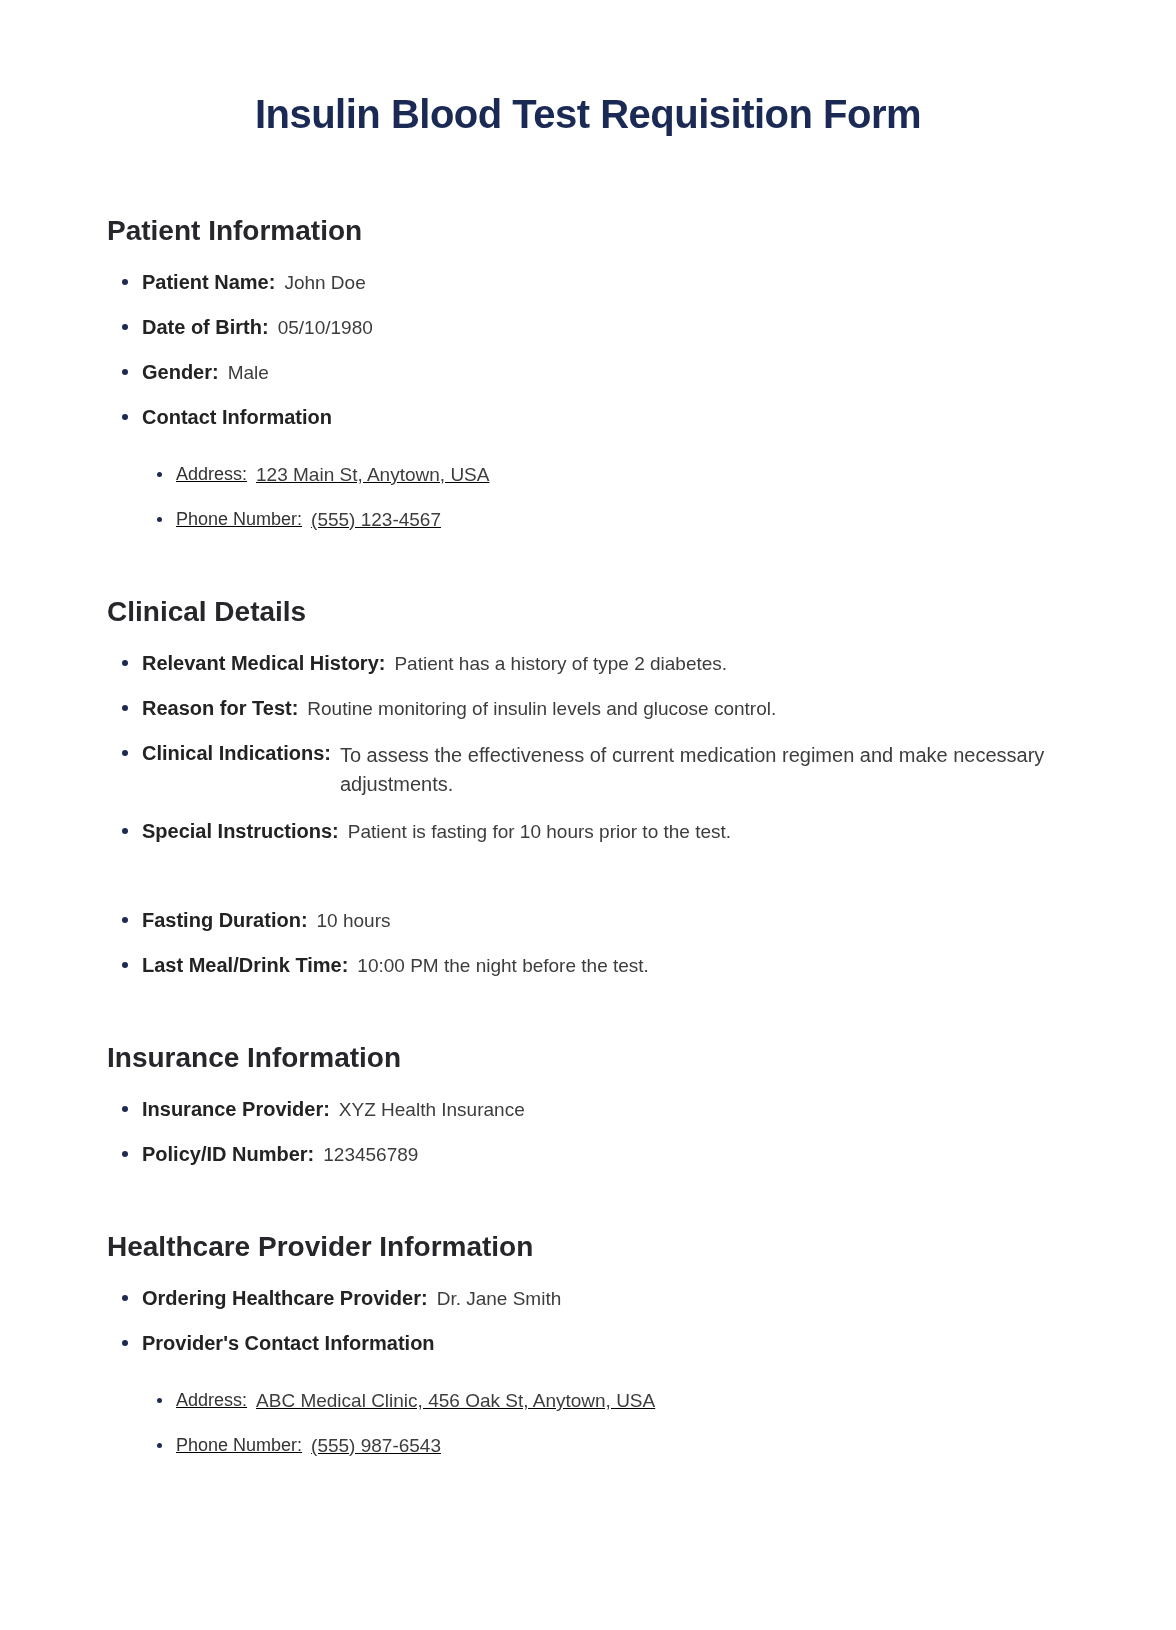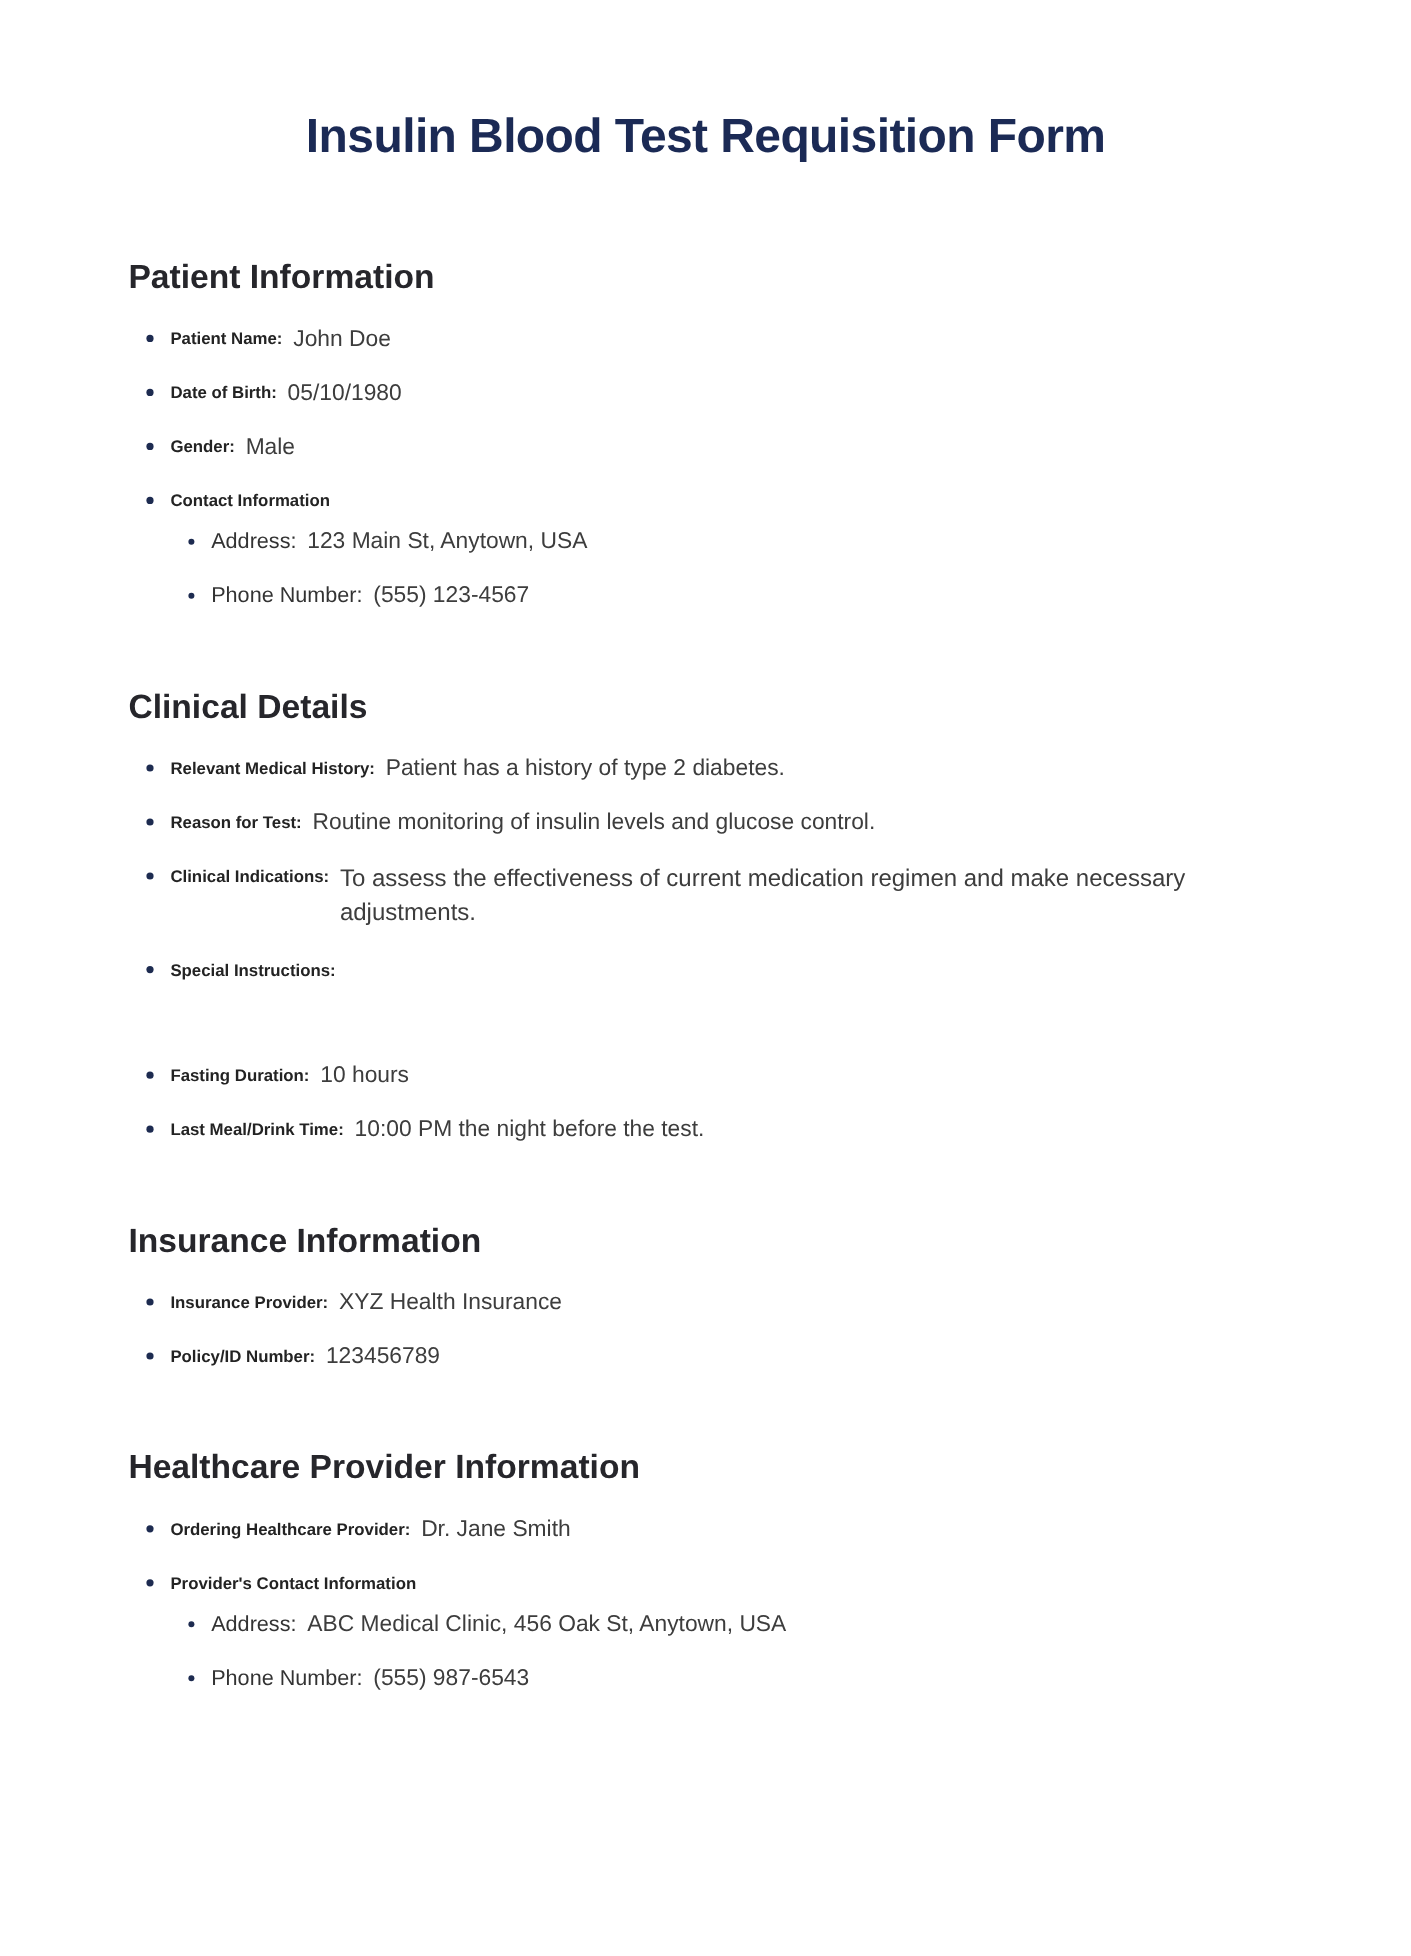--- a/index.html
+++ b/index.html
@@ -33,30 +33,30 @@
   .form-section:first-child{ margin-top:0; }
   .section-heading{
     font-size:28px;
     font-weight:bold;
     color:var(--c-heading);
     margin-bottom:23px;
   }
   ul.bullet-list{ list-style:none; }
   ul.bullet-list > li{ margin-bottom:20px; }
   ul.bullet-list.level-1{ padding-left:15px; }
-  ul.bullet-list.level-2{ padding-left:35px; margin-top:10px; }
+  ul.bullet-list.level-2{ padding-left:35px; margin-top:33px;text-decoration:underline; }
   .field-row{ display:flex; align-items:flex-start; }
   .bullet-dot{
     width:6px; height:6px; border-radius:50%;
     background:var(--c-bullet);
     flex-shrink:0;
     margin:9px 14px 0 0;
   }
   .field-label{
-    font-size:14px;
+    font-size:20px;
     font-weight:bold;
     color:var(--c-label);
     line-height:24px;
     white-space:nowrap;
     margin-right:9px;
   }
   .field-value{
     font-size:19px;
     color:var(--c-value);
     line-height:24px;
@@ -149,20 +149,21 @@
             <div class="field-row">
               <span class="bullet-dot"></span>
               <span class="field-label">Clinical Indications:</span>
               <span class="field-value large">To assess the effectiveness of current medication regimen and make necessary adjustments.</span>
             </div>
           </li>
           <li>
             <div class="field-row">
               <span class="bullet-dot"></span>
               <span class="field-label">Special Instructions:</span>
+              <span class="field-value">Patient is fasting for 10 hours prior to the test.</span>
             </div>
           </li>
         </ul>
       </section>
       <section class="form-section">
         <ul class="bullet-list level-1">
           <li>
             <div class="field-row">
               <span class="bullet-dot"></span>
               <span class="field-label">Fasting Duration:</span>

